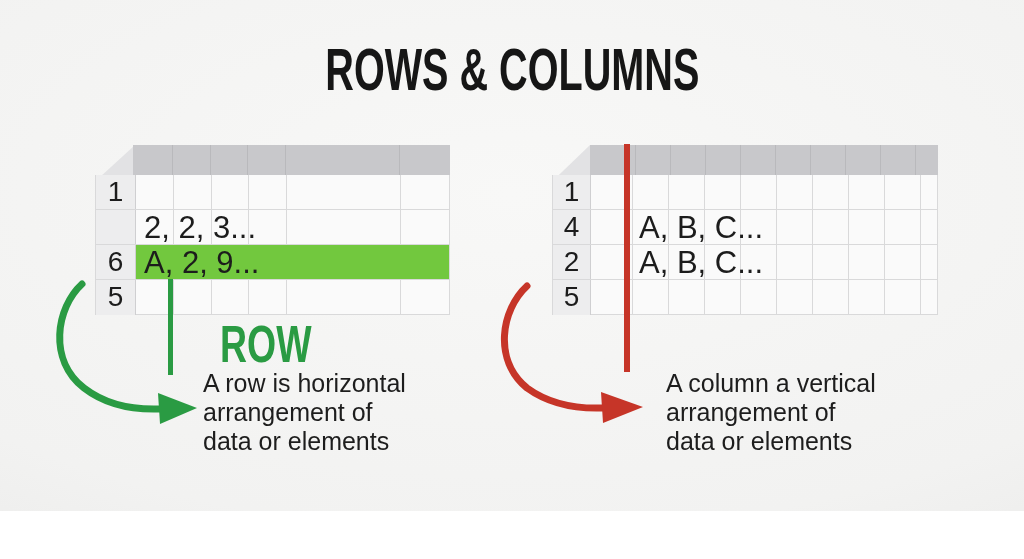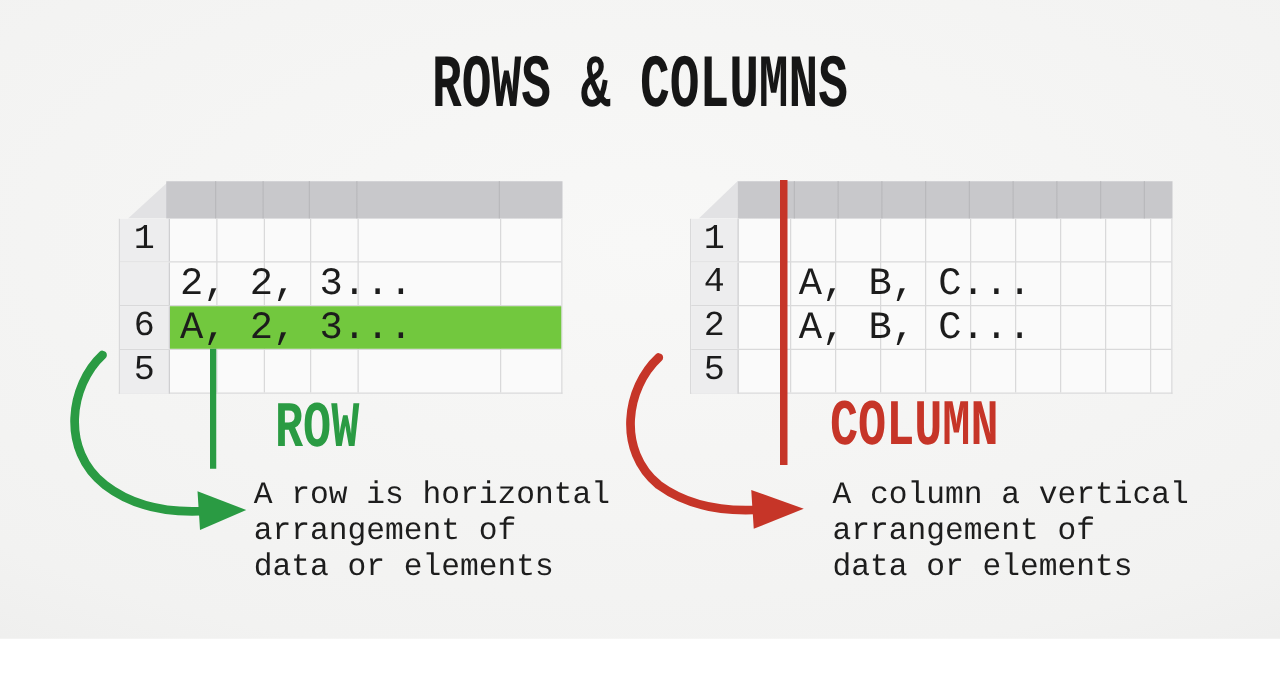--- a/index.html
+++ b/index.html
@@ -1,21 +1,20 @@
 <!DOCTYPE html>
 <html><head>
 <meta charset="utf-8">
 <style>
   * { margin:0; padding:0; box-sizing:border-box; }
   html,body { width:1024px; height:559px; overflow:hidden; }
   body { font-family:"Liberation Sans", sans-serif; }
   .stage {
     position:relative; width:1024px; height:511px;
     background:radial-gradient(130% 120% at 50% 38%, #f8f8f7 0%, #f2f2f1 55%, #e3e3e2 100%);
-    font-family:Liberation Mono, monospace;
   }
   
   .title {
     position:absolute; top:40px; left:0; right:0; text-align:center;
     font-size:60px; font-weight:700; color:#161616; line-height:1; letter-spacing:0;
   }
   .squeeze { display:inline-block; transform:scaleX(.66); transform-origin:center top; white-space:nowrap; }
   
   .table { position:absolute; top:145px; }
   .ltable { left:95px;  width:355px; height:170px; }
@@ -65,21 +64,21 @@
   .red-line   { left:624px; top:144px; width:6px; height:228px; background:#c63528; }
   
   .arrow { position:absolute; }
   .arrow-green { left:48px;  top:276px; }
   .arrow-red   { left:493px; top:278px; }
   
   .kw { position:absolute; font-weight:700; font-size:52px; line-height:1; }
   .kw .squeeze { transform:scaleX(.72); transform-origin:left top; }
   .kw-row    { left:206px; top:318px; color:#2a9b43;margin-left:14px; }
   .kw-column { left:664px; top:316px; color:#c63528; }
-  .desc { position:absolute; font-size:25px; line-height:29px; color:#1d1d1d; white-space:pre-line;margin-top:12px; }
+  .desc { position:absolute; font-size:25px; line-height:29px; color:#1d1d1d; white-space:pre-line; }
   .desc-row    { left:203px; top:369px; }
   .desc-column { left:666px; top:369px; }
 </style>
 </head>
 <body>
 
 <div class="stage">
 
   <div class="title">
     <span class="squeeze">ROWS &amp; COLUMNS</span>
@@ -92,21 +91,21 @@
       <div class="trow">
         <div class="rnum">1</div>
         <div class="cval"></div>
       </div>
       <div class="trow">
         <div class="rnum"></div>
         <div class="cval">2, 2, 3...</div>
       </div>
       <div class="trow hl">
         <div class="rnum">6</div>
-        <div class="cval">A, 2, 3...</div>
+        <div class="cval">A, 2, 9...</div>
       </div>
       <div class="trow">
         <div class="rnum">5</div>
       </div>
     </div>
   </div>
 
   <div class="table rtable">
     <div class="corner"></div>
     <div class="hband"></div>
@@ -142,20 +141,17 @@
     <polygon points="108,114 150,129 110,145" fill="#c63528"></polygon>
   </svg>
 
   <div class="kw kw-row">
     <span class="squeeze">ROW</span>
   </div>
   <div class="desc desc-row">A row is horizontal
 arrangement of
 data or elements</div>
 
-  <div class="kw kw-column">
-    <span class="squeeze">COLUMN</span>
-  </div>
   <div class="desc desc-column">A column a vertical
 arrangement of
 data or elements</div>
 
 </div>
 
 </body></html>

